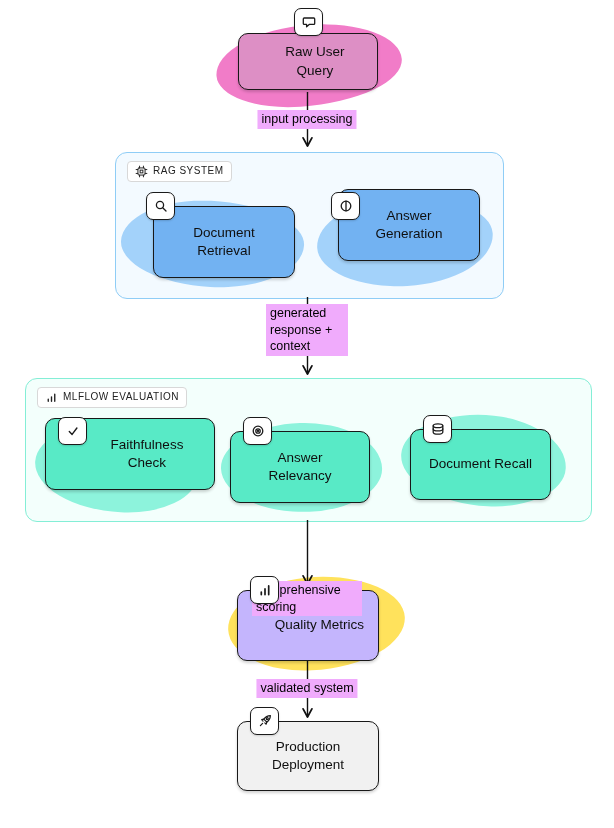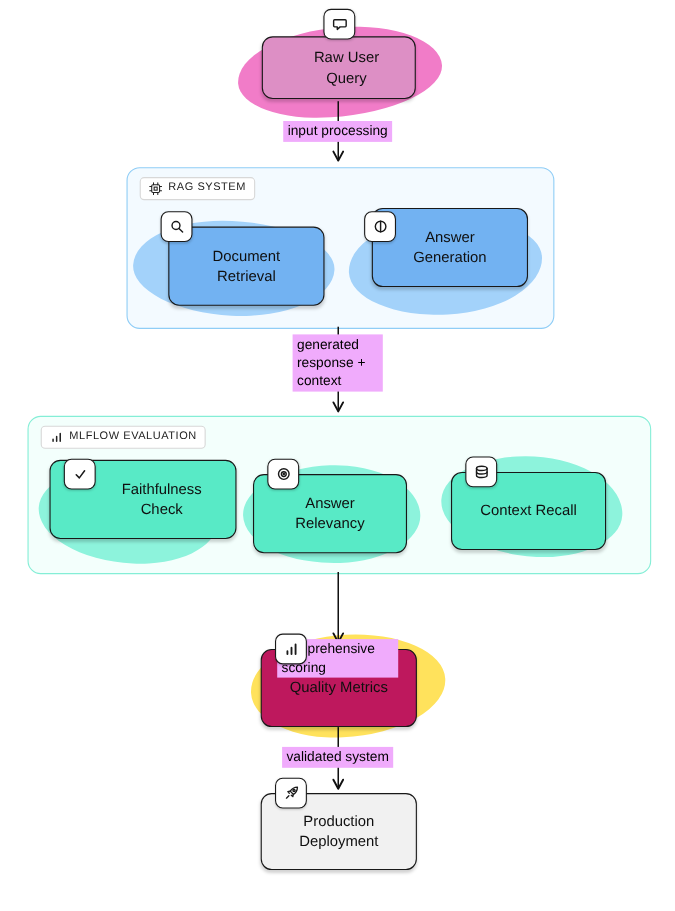--- a/index.html
+++ b/index.html
@@ -25,21 +25,21 @@
   
   .node{
     position:absolute;z-index:3;display:flex;align-items:center;justify-content:center;
     border:1.4px solid #181818;border-radius:10px;text-align:center;
     font-size:13.5px;line-height:1.35;color:#0f0f0f;padding:0 14px;box-sizing:border-box;
     box-shadow:0 2px 3px rgba(0,0,0,.18);
   }
   .node-pink{background:#dd8fc5;}
   .node-blue{background:#72b2f2;margin-left:20px;}
   .node-teal{background:#58eac6;}
-  .node-yellow{background:#be185d;}
+  .node-yellow{background:#c4b5fd;justify-content:flex-end;}
   .node-gray{background:#f1f1f1;justify-content:flex-end;}
   
   .icon-badge{
     position:absolute;z-index:5;width:27px;height:26px;background:#ffffff;
     border:1.3px solid #1a1a1a;border-radius:7px;display:flex;align-items:center;justify-content:center;
     box-shadow:0 1px 2px rgba(0,0,0,.15);
   }
   .icon-badge svg, .container-badge svg{display:block;}
   
   .edges{position:absolute;left:0;top:0;z-index:2;}
@@ -118,21 +118,21 @@
 
   <div class="node node-teal" style="left:45px;top:418px;width:170px;height:72px;padding-left:48px;">
     <span>Faithfulness Check</span>
   </div>
 
   <div class="node node-teal" style="left:230px;top:431px;width:140px;height:72px;">
     <span>Answer Relevancy</span>
   </div>
 
   <div class="node node-teal" style="left:410px;top:429px;width:141px;height:71px;">
-    <span>Context Recall</span>
+    <span>Document Recall</span>
   </div>
 
   <div class="node node-yellow" style="left:237px;top:590px;width:142px;height:71px;">
     <span>Quality Metrics</span>
   </div>
 
   <div class="node node-gray" style="left:237px;top:721px;width:142px;height:70px;">
     <span>Production Deployment</span>
   </div>
 

